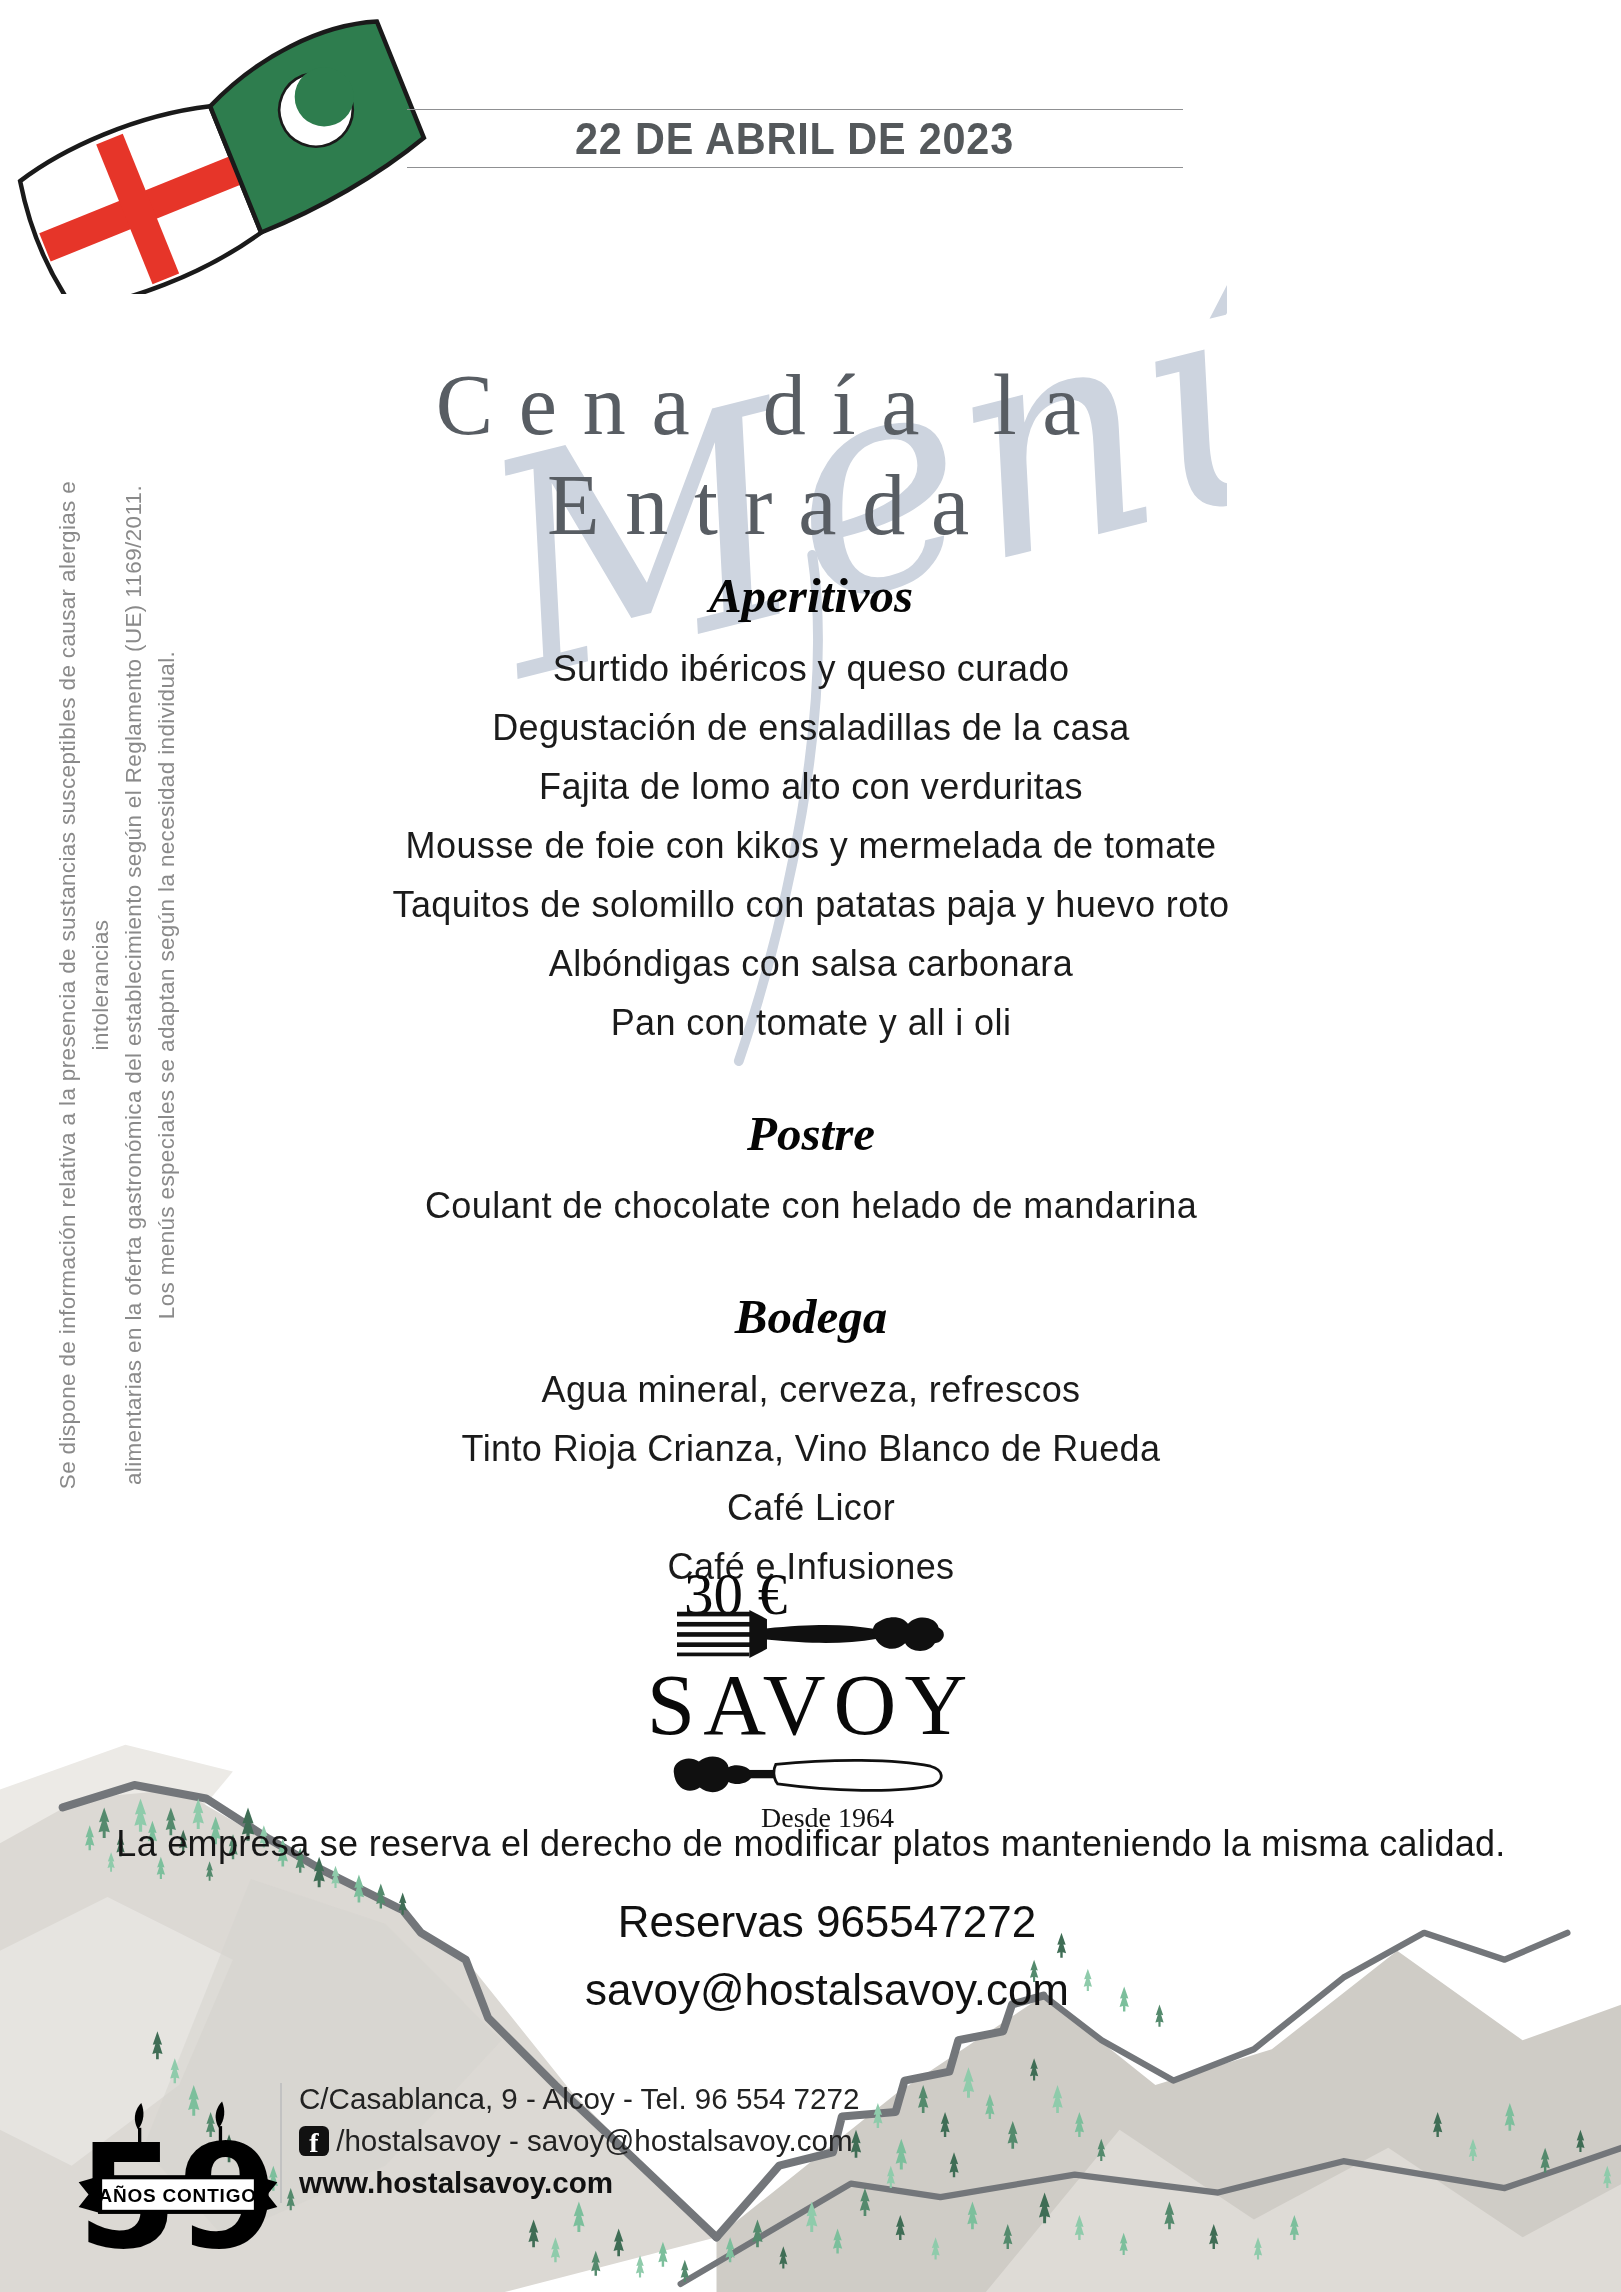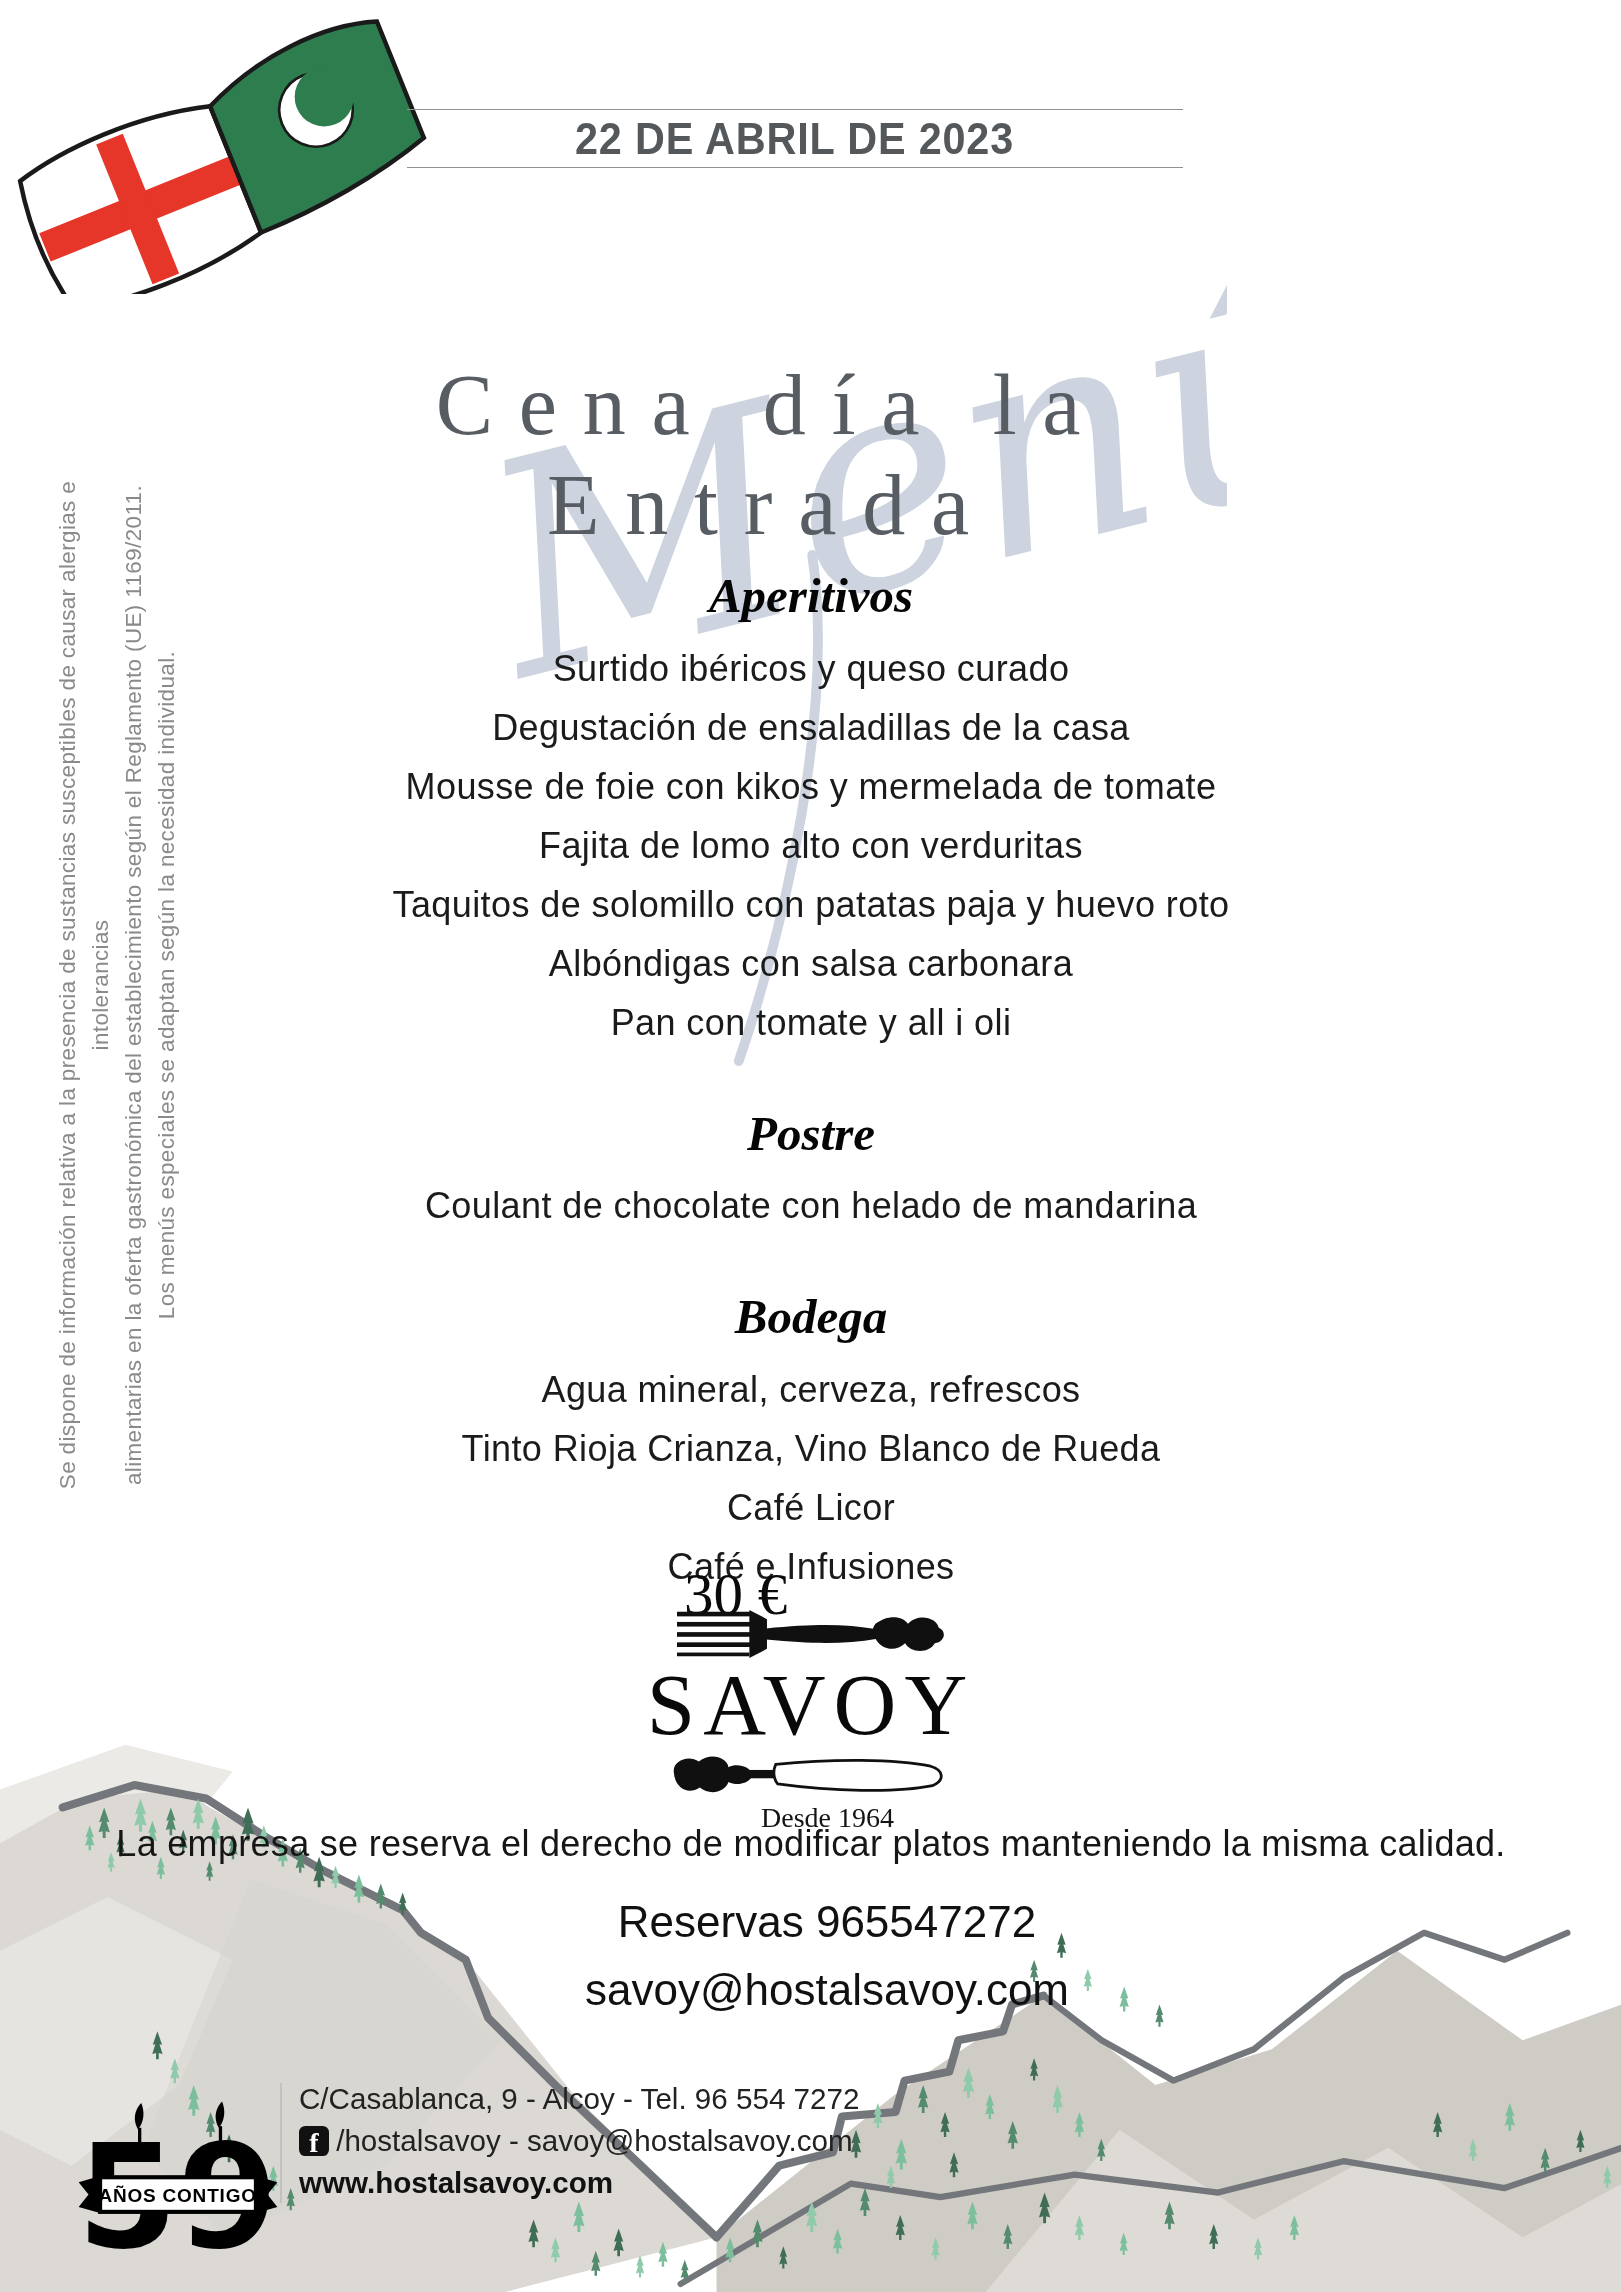--- a/index.html
+++ b/index.html
@@ -185,22 +185,22 @@
     <div class="title-line">Cena día la</div>
     <div class="title-line">Entrada</div>
   </div>
 
   <div class="abs menu-body">
 
   <section class="menu-section">
         <h2 class="section-heading">Aperitivos</h2>
         <div class="menu-item">Surtido ibéricos y queso curado</div>
         <div class="menu-item">Degustación de ensaladillas de la casa</div>
+        <div class="menu-item">Fajita de lomo alto con verduritas</div>
         <div class="menu-item">Mousse de foie con kikos y mermelada de tomate</div>
-        <div class="menu-item">Fajita de lomo alto con verduritas</div>
         <div class="menu-item">Taquitos de solomillo con patatas paja y huevo roto</div>
         <div class="menu-item">Albóndigas con salsa carbonara</div>
         <div class="menu-item">Pan con tomate y all i oli</div>
       </section>
       <section class="menu-section">
         <h2 class="section-heading">Postre</h2>
         <div class="menu-item">Coulant de chocolate con helado de mandarina</div>
       </section>
       <section class="menu-section">
         <h2 class="section-heading">Bodega</h2>

